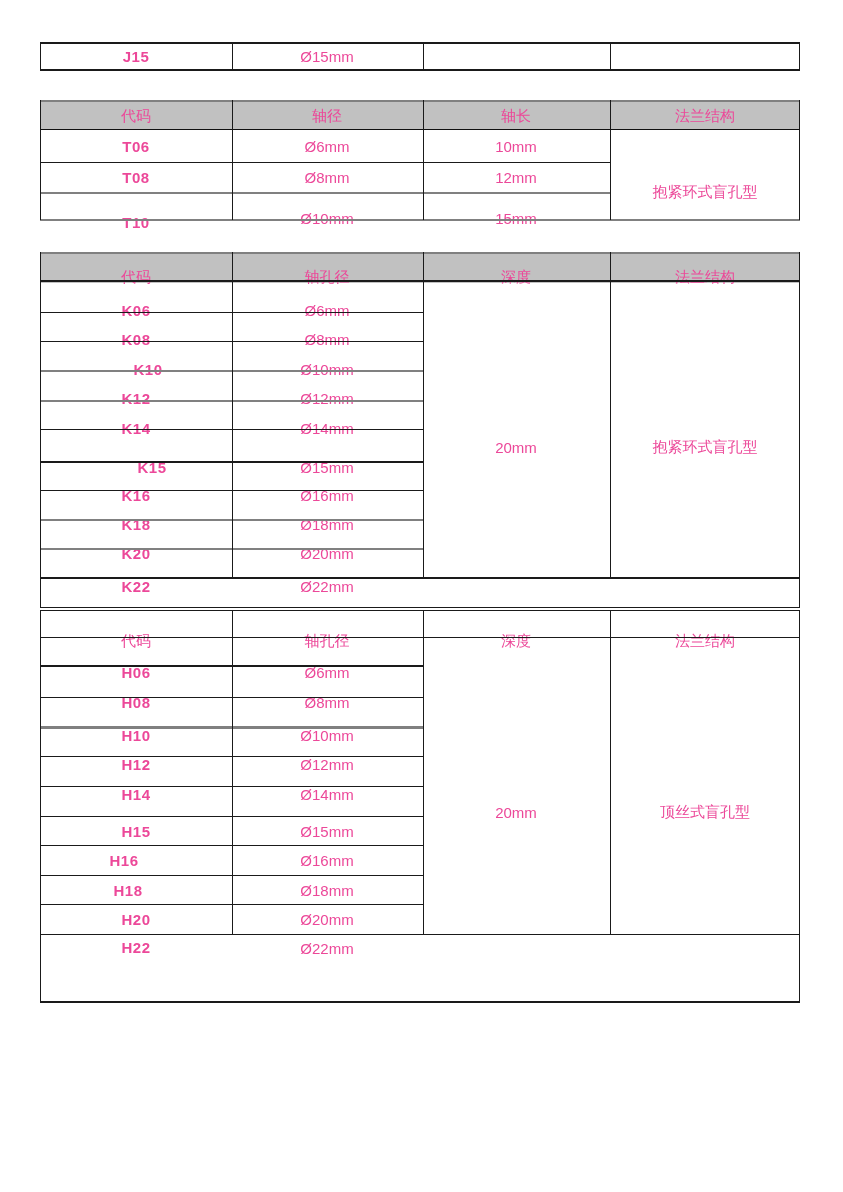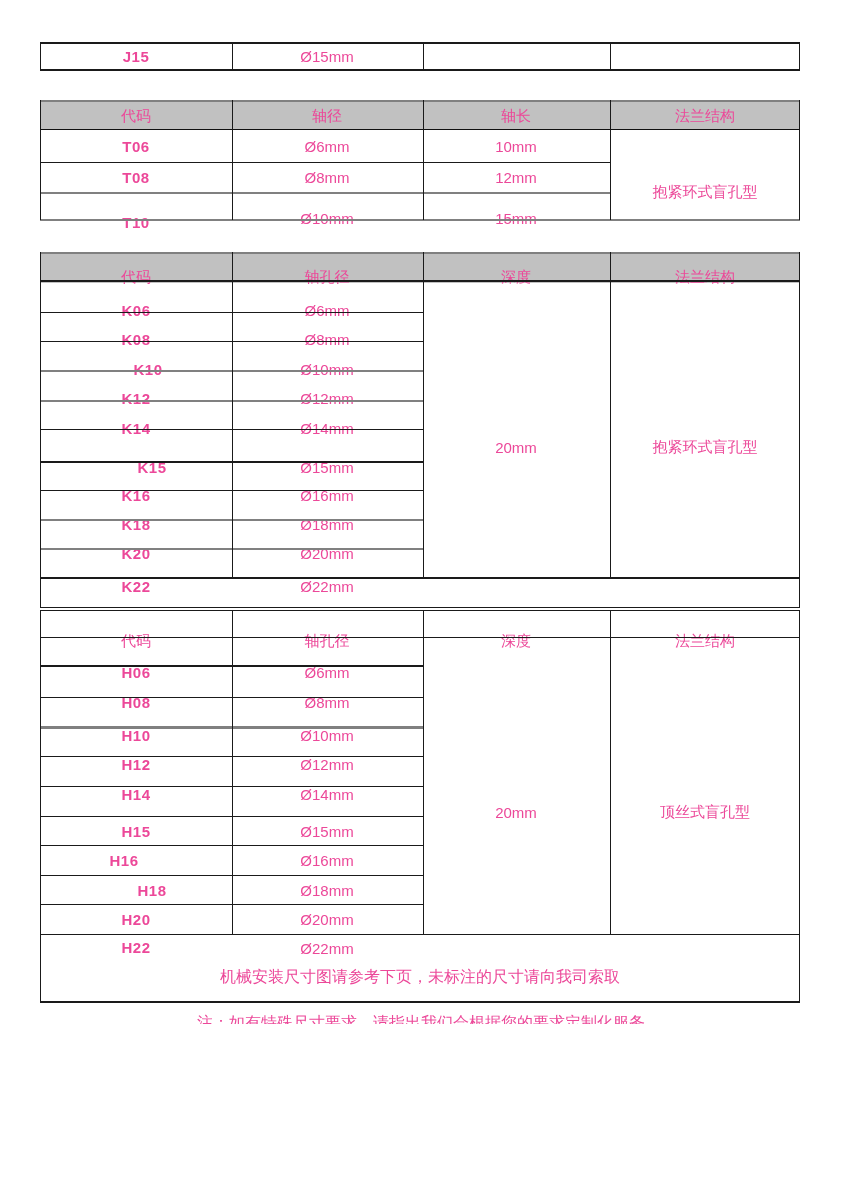--- a/index.html
+++ b/index.html
@@ -129,38 +129,36 @@
   <div class="hl" style="left:40px;top:786px;width:383px;height:1px"></div>
   <div class="cell code" style="left:136px;top:794px">H14</div>
   <div class="cell" style="left:327px;top:794px">Ø14mm</div>
   <div class="hl" style="left:40px;top:816px;width:383px;height:1px"></div>
   <div class="cell code" style="left:136px;top:831px">H15</div>
   <div class="cell" style="left:327px;top:831px">Ø15mm</div>
   <div class="hl" style="left:40px;top:845px;width:383px;height:1px"></div>
   <div class="cell code" style="left:124px;top:860px">H16</div>
   <div class="cell" style="left:327px;top:860px">Ø16mm</div>
   <div class="hl" style="left:40px;top:875px;width:383px;height:1px"></div>
-  <div class="cell code" style="left:152px;top:890px">H18</div>
+  <div class="cell code" style="left:128px;top:890px">H18</div>
   <div class="cell" style="left:327px;top:890px">Ø18mm</div>
   <div class="hl" style="left:40px;top:904px;width:383px;height:1px"></div>
   <div class="cell code" style="left:136px;top:919px">H20</div>
   <div class="cell" style="left:327px;top:919px">Ø20mm</div>
 
   <div class="cell" style="left:516px;top:812px">20mm</div>
   <div class="cell hdr" style="left:705px;top:812px">顶丝式盲孔型</div>
 
   <div class="vl" style="left:40px;top:610px;height:324px"></div>
   <div class="vl" style="left:232px;top:610px;height:324px"></div>
   <div class="vl" style="left:423px;top:610px;height:324px"></div>
   <div class="vl" style="left:610px;top:610px;height:324px"></div>
   <div class="vl" style="left:799px;top:610px;height:324px"></div>
 
   <div class="hl" style="left:40px;top:934px;width:760px;height:1px"></div>
   <div class="cell code" style="left:136px;top:947px">H22</div>
   <div class="cell" style="left:327px;top:948px">Ø22mm</div>
-  <div class="cell note" style="left:420px;top:977px">机械安装尺寸图请参考下页，未标注的尺寸请向我司索取</div>
   <div class="hl" style="left:40px;top:1001px;width:760px;height:2px"></div>
   <div class="vl" style="left:40px;top:934px;height:69px"></div>
   <div class="vl" style="left:799px;top:934px;height:69px"></div>
 
-  <div class="cell note" style="left:421px;top:1023px">注：如有特殊尺寸要求，请指出我们会根据您的要求定制化服务</div>
 
 </div>
 
 </body></html>

